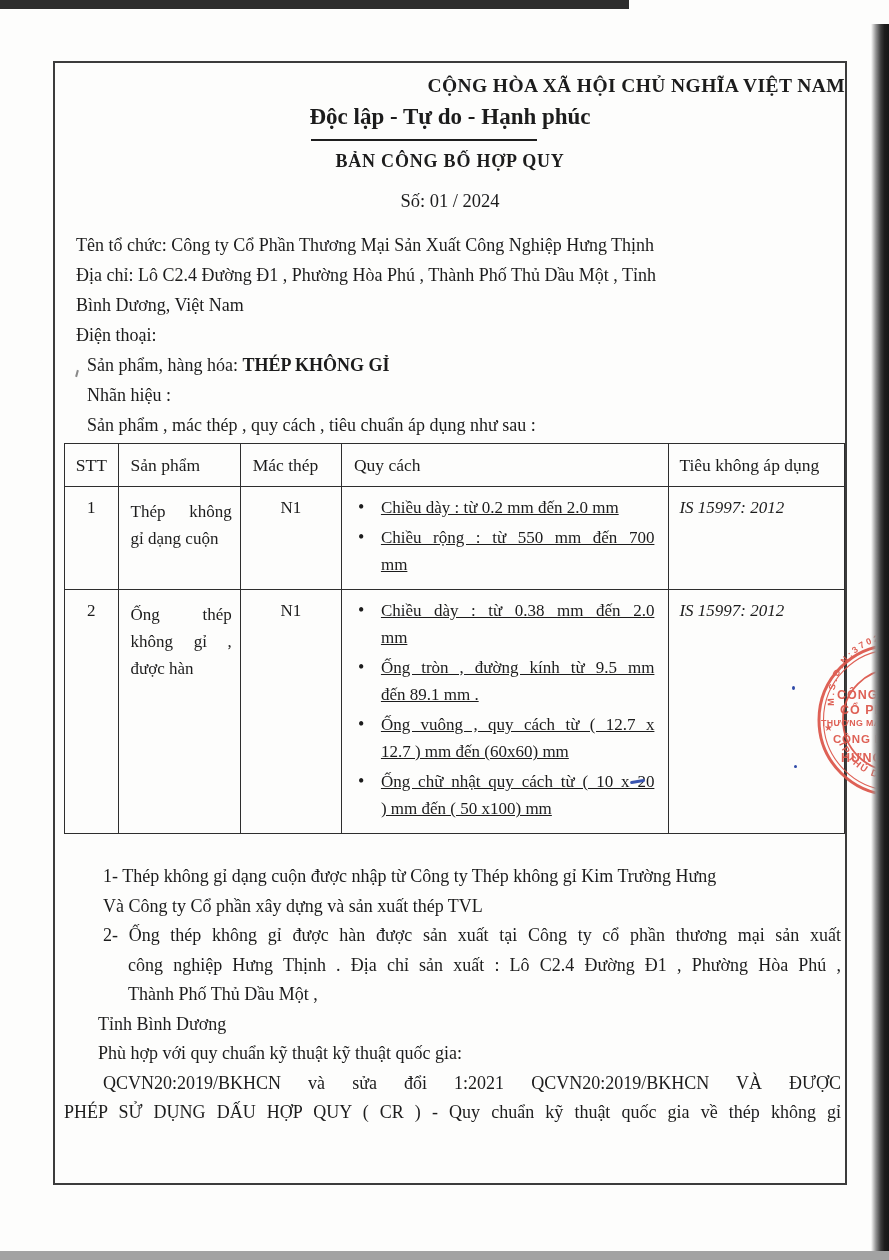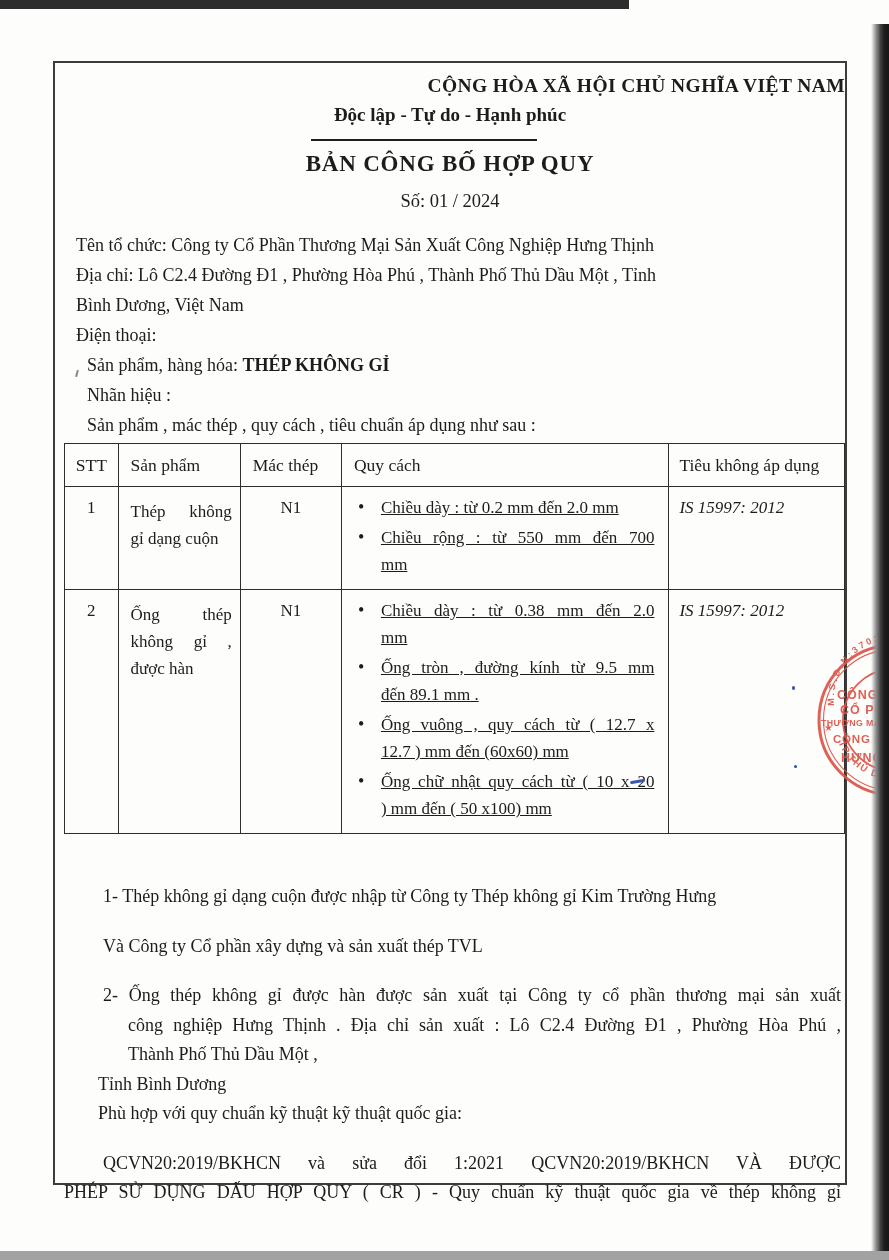--- a/index.html
+++ b/index.html
@@ -16,23 +16,23 @@
   .scan-band-bottom{position:absolute;left:0;top:1251px;width:889px;height:9px;background:#a2a2a2;z-index:8;}
 
   
   .frame{
     position:absolute;left:53px;top:61px;width:790px;height:1120px;
     border:2px solid #3c3c3c;background:transparent;z-index:1;
   }
 
   .center{text-align:center;width:100%;}
   .hdr-national{position:absolute;top:12px;left:0;font-weight:bold;font-size:19.5px;letter-spacing:.4px;text-align:right;}
-  .hdr-motto{position:absolute;top:41px;left:0;font-weight:bold;font-size:19px;}
+  .hdr-motto{position:absolute;top:41px;left:0;font-weight:bold;font-size:23px;}
   .hdr-underline{position:absolute;top:76px;left:256px;width:226px;height:2.4px;background:#1e1e1e;}
-  .doc-title{position:absolute;top:88px;left:0;font-weight:bold;font-size:23px;letter-spacing:.8px;}
+  .doc-title{position:absolute;top:88px;left:0;font-weight:bold;font-size:18px;letter-spacing:.8px;}
   .doc-number{position:absolute;top:128px;left:0;font-size:18.5px;}
 
   .info-block{position:absolute;top:167px;left:21px;right:8px;font-size:18px;line-height:30px;}
   .info-indent{padding-left:11px;}
   .bold{font-weight:bold;}
 
   
   .spec-table{position:absolute;top:380px;left:9px;border-collapse:collapse;table-layout:fixed;font-size:17px;}
   .spec-table th,.spec-table td{border:1.7px solid #2e2e2e;vertical-align:top;font-weight:normal;text-align:left;}
   .spec-table th{height:42px;vertical-align:middle;padding:0 0 0 12px;font-size:17.5px;}
@@ -49,21 +49,21 @@
   td.cell-qc{padding:7px 14px 8px 12px;text-decoration:underline;}
   td.cell-tc{padding:11px 4px 0 10px;font-style:italic;}
   .qc-list{list-style:none;margin:0;padding:0;}
   .qc-list li{position:relative;padding-left:27px;margin-bottom:3px;line-height:27px;}
   .qc-list li::before{content:"\2022";position:absolute;left:4px;top:0;font-size:18px;}
   .jl{text-align:justify;text-align-last:justify;}
   .sp-line{line-height:27px;}
 
   
   .notes{position:absolute;top:799px;left:9px;width:777px;font-size:18px;line-height:29.5px;}
-  .n-ind1{padding-left:39px;margin-top:20px;}
+  .n-ind1{padding-left:39px;}
   .n-ind2{padding-left:64px;}
   .n-ind3{padding-left:34px;}
 
   
   .stamp{position:absolute;left:780px;top:615px;width:109px;height:225px;z-index:5;opacity:.92;}
   .stamp text{font-family:"Liberation Sans","DejaVu Sans",sans-serif;font-weight:bold;}
 
   
   .ink-dash{position:absolute;left:630px;top:780px;width:15px;height:2.5px;background:#3a55b0;transform:rotate(-10deg);z-index:7;border-radius:2px;}
   .ink-dot-1{position:absolute;left:792px;top:686px;width:3px;height:4px;background:#2f4aa8;border-radius:50%;z-index:7;}

